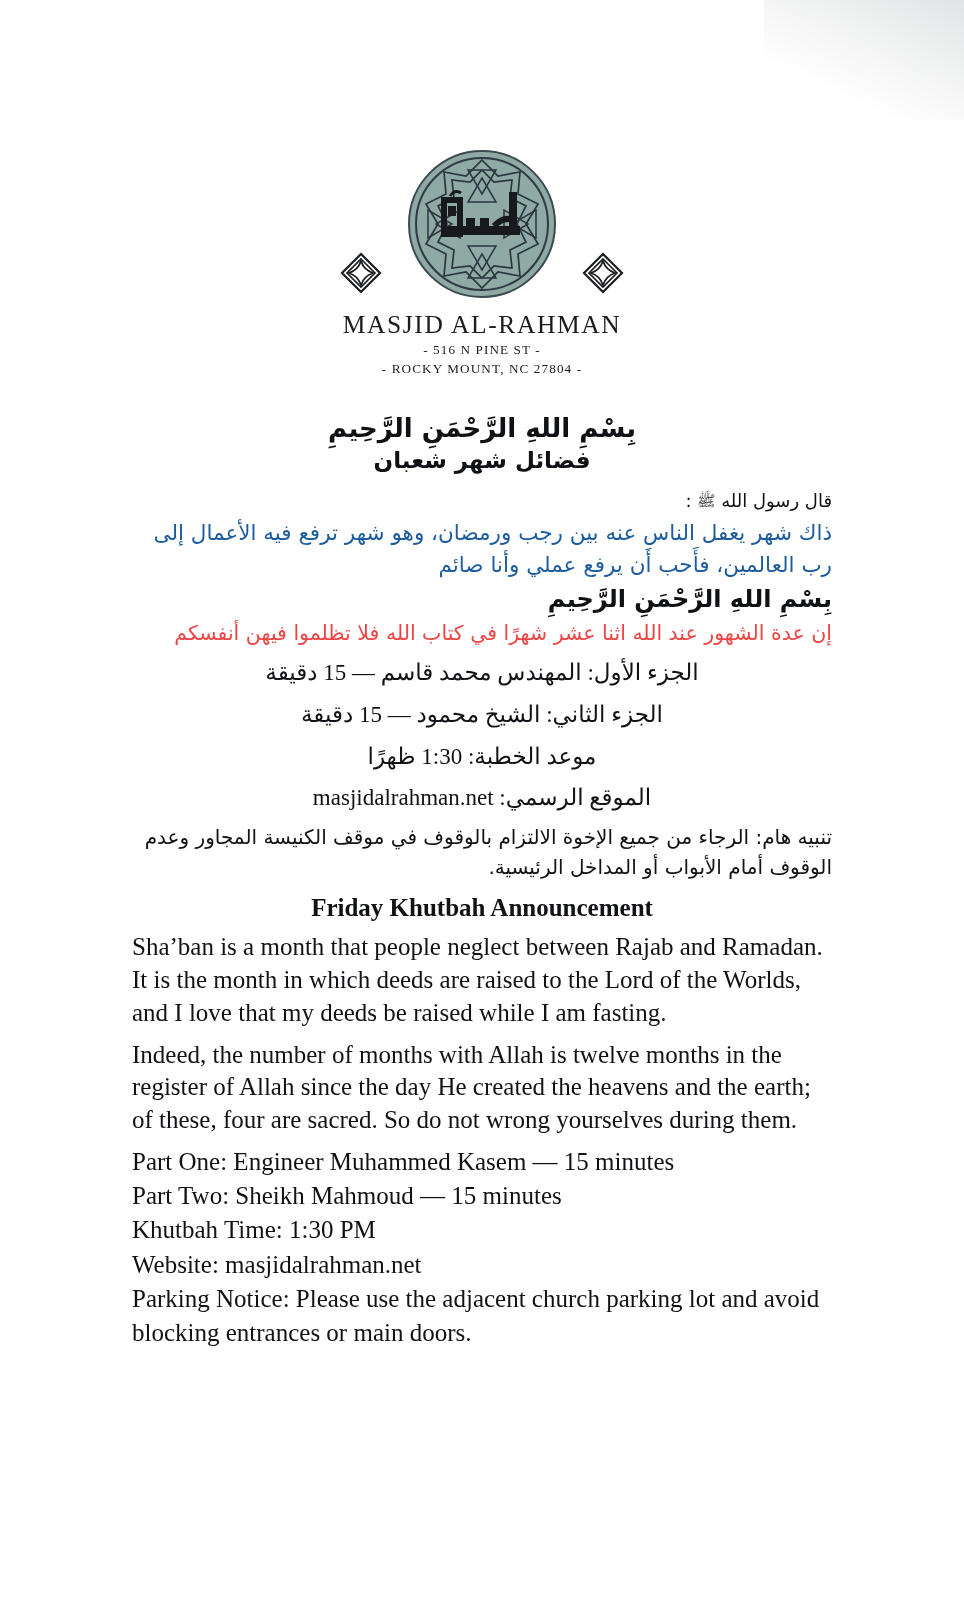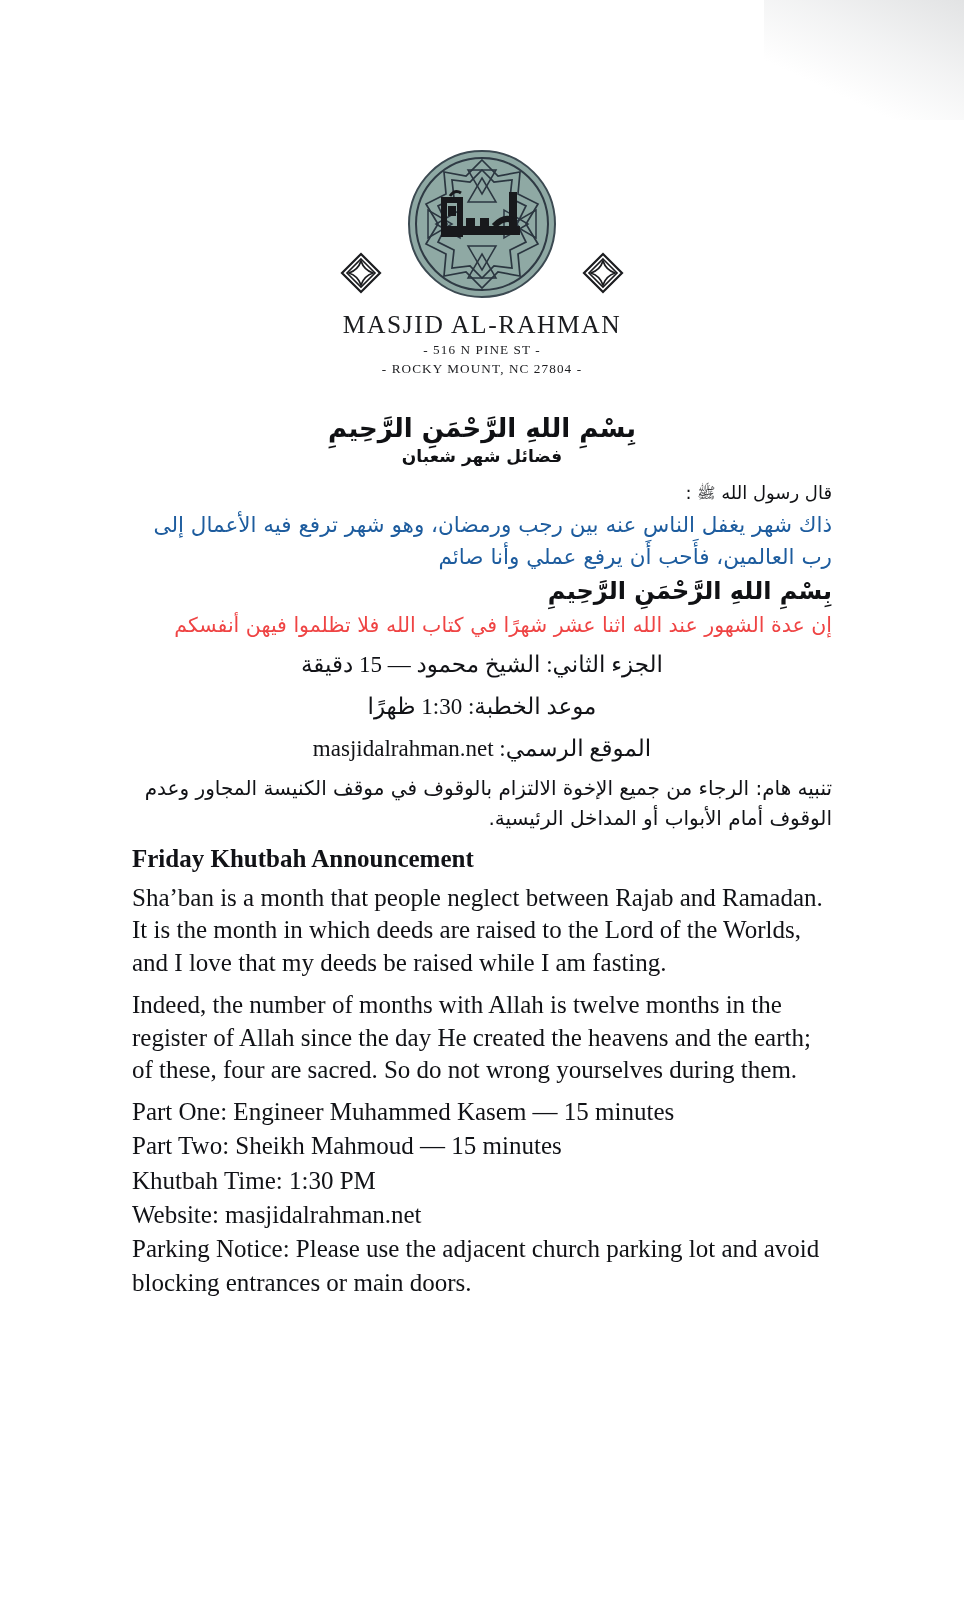--- a/index.html
+++ b/index.html
@@ -92,21 +92,21 @@
     font-family: "DejaVu Sans", sans-serif;
   }
   .ar-head {
     text-align: center;
     font-weight: bold;
     font-size: 26px;
     line-height: 1.32;
     color: #101114;
     letter-spacing: 0;
   }
-  .ar-head.h3 { font-size: 17px; }
+  .ar-head.h3 { font-size: 23px; }
 
   .ar-said {
     margin-top: 12px;
     font-size: 18px;
     line-height: 1.45;
     direction: rtl;
     text-align: right;
     color: #101114;
   }
   .saw-glyph {
@@ -156,20 +156,21 @@
   }
 
   
   .english-section {
     margin: 0 auto;
     width: 700px;
     direction: ltr;
     text-align: left;
   }
   .en-title {
+    text-align: center;
     font-weight: bold;
     font-size: 25px;
     margin-top: 12px;
     color: #111216;
   }
   .en-subtitle {
     text-align: center;
     font-size: 25px;
     margin-top: 6px;
     color: #111216;
@@ -258,20 +259,21 @@
       <span class="saw-glyph">ﷺ</span>
       <span>:</span>
     </div>
 
     <div class="ar-hadith">ذاك شهر يغفل الناس عنه بين رجب ورمضان، وهو شهر ترفع فيه الأعمال إلى رب العالمين، فأَحب أَن يرفع عملي وأنا صائم</div>
 
     <div class="ar-basmala">بِسْمِ اللهِ الرَّحْمَنِ الرَّحِيمِ</div>
 
     <div class="ar-ayah">إن عدة الشهور عند الله اثنا عشر شهرًا في كتاب الله فلا تظلموا فيهن أنفسكم</div>
 
+    <div class="ar-line ar-center">الجزء الأول: المهندس محمد قاسم — 15 دقيقة</div>
     <div class="ar-line ar-center">الجزء الثاني: الشيخ محمود — 15 دقيقة</div>
     <div class="ar-line ar-center">موعد الخطبة: 1:30 ظهرًا</div>
     <div class="ar-line ar-center">الموقع الرسمي: masjidalrahman.net</div>
 
     <div class="ar-notice">تنبيه هام: الرجاء من جميع الإخوة الالتزام بالوقوف في موقف الكنيسة المجاور وعدم الوقوف أمام الأبواب أو المداخل الرئيسية.</div>
   </div>
 
   <div class="english-section">
 
     <div class="en-title">Friday Khutbah Announcement</div>

